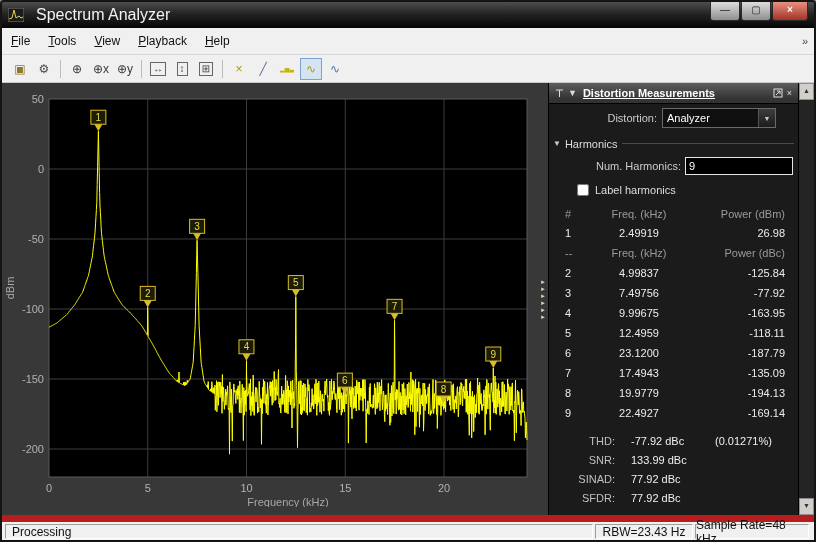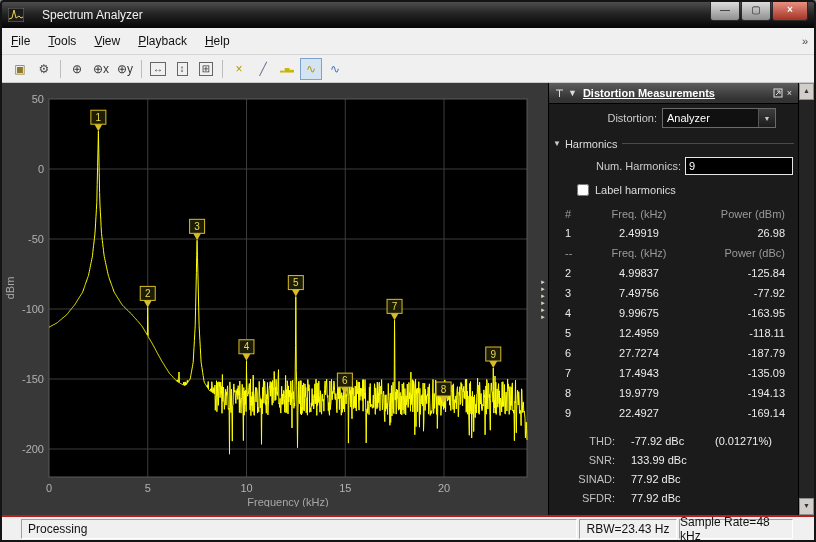--- a/index.html
+++ b/index.html
@@ -1,19 +1,19 @@
 <!DOCTYPE html>
 <html><head>
 <meta charset="utf-8">
 <style>
   html,body{margin:0;padding:0;background:#888;font-family:"Liberation Sans",sans-serif;}
   .window{position:relative;width:816px;height:542px;box-sizing:border-box;border:2px solid #141414;background:#383838;border-radius:4px 4px 0 0;overflow:hidden;}
   
   .titlebar{height:26px;background:linear-gradient(180deg,#4e4e4e 0%,#242424 45%,#050505 100%);display:flex;align-items:center;padding:0 6px;color:#fff;position:relative;}
-  .titlebar .title{font-size:12px;margin-left:18px;color:#f2f2f2;}
+  .titlebar .title{font-size:16px;margin-left:12px;color:#f2f2f2;}
   .win-buttons{position:absolute;top:0;right:6px;display:flex;}
   .win-btn{width:28px;height:18px;margin-left:1px;border:1px solid #2a2a2a;border-top:none;border-radius:0 0 3px 3px;background:linear-gradient(180deg,#dcdcdc,#8f8f8f);font-size:10px;line-height:16px;text-align:center;color:#222;cursor:default;}
   .win-btn.close{width:34px;background:linear-gradient(180deg,#e89181,#a33325);color:#fff;font-weight:bold;}
   
   .menubar{height:26px;background:#f0f0f0;border-bottom:1px solid #d6d6d6;display:flex;align-items:center;font-size:12px;color:#111;}
   .menu-item{display:inline-block;padding:4px 9px;cursor:default;}
   .menu-item::first-letter{text-decoration:underline;}
   .menu-overflow{margin-left:auto;margin-right:6px;color:#444;font-size:11px;}
   
   .toolbar{height:27px;background:#f0f0f0;border-bottom:1px solid #c9c9c9;display:flex;align-items:center;padding:0 6px;}
@@ -62,21 +62,21 @@
   .summary{margin-top:8px;}
   .s-row{display:grid;grid-template-columns:52px 100px auto;height:19px;align-items:center;padding-left:14px;}
   .sc0{text-align:right;color:#c0c0c0;}
   .sc1{text-align:left;padding-left:16px;color:#efefef;}
   .sc2{text-align:left;color:#efefef;}
   
   .scrollbar{width:16px;background:#242424;display:flex;flex-direction:column;border-left:1px solid #000;box-sizing:border-box;}
   .sb-btn{height:15px;background:#d2cfca;border:1px solid #8e8e8e;font-size:7px;line-height:13px;text-align:center;color:#333;cursor:default;}
   .sb-track{flex:1;}
   
-  .statusbar{height:26px;background:#f0f0f0;border-top:2px solid #b91c1c;display:flex;align-items:stretch;padding:2px 19px;box-sizing:border-box;font-size:12px;color:#111;}
+  .statusbar{height:26px;background:#f0f0f0;border-top:7px solid #b91c1c;display:flex;align-items:stretch;padding:2px 3px;box-sizing:border-box;font-size:12px;color:#111;}
   .st-seg{border:1px solid;border-color:#9f9f9f #fff #fff #9f9f9f;display:flex;align-items:center;margin-right:2px;background:#f0f0f0;}
   .st-left{flex:1;padding-left:6px;}
   .st-box{justify-content:center;}
   .st-rbw{width:96px;}
   .st-rate{width:112px;}
   .st-time{width:112px;margin-right:0;}
 </style>
 </head>
 <body>
 
@@ -286,21 +286,21 @@
                 <span class="c1">9.99675</span>
                 <span class="c2">-163.95</span>
               </div>
               <div class="t-row">
                 <span class="c0">5</span>
                 <span class="c1">12.4959</span>
                 <span class="c2">-118.11</span>
               </div>
               <div class="t-row">
                 <span class="c0">6</span>
-                <span class="c1">27.7274</span>
+                <span class="c1">23.1200</span>
                 <span class="c2">-187.79</span>
               </div>
               <div class="t-row">
                 <span class="c0">7</span>
                 <span class="c1">17.4943</span>
                 <span class="c2">-135.09</span>
               </div>
               <div class="t-row">
                 <span class="c0">8</span>
                 <span class="c1">19.9779</span>

